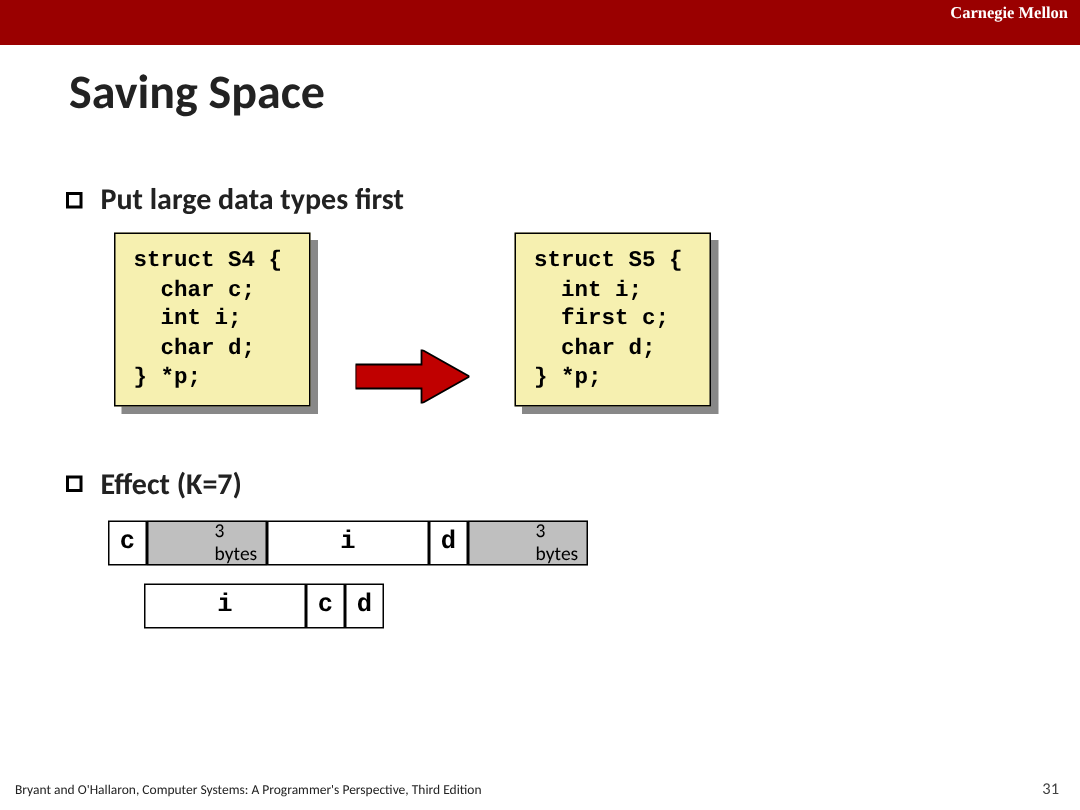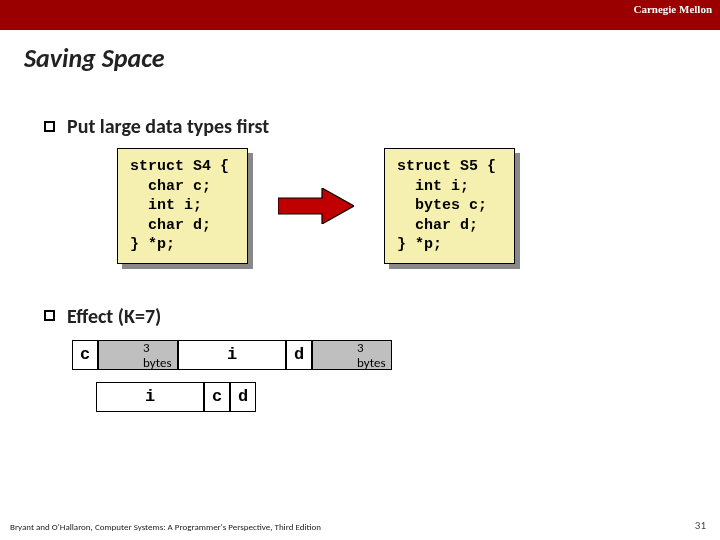--- a/index.html
+++ b/index.html
@@ -22,25 +22,24 @@
   .univ {
     position: absolute;
     right: 8px;
     top: 3px;
     color: #fff;
     font-weight: bold;
     font-size: 11px;
     font-family: "Times New Roman", serif;
   }
   .title {
-    font-size: 26px;
+    font-size: 32px;
     font-weight: bold;
     color: #222;
-    margin: 12px 0 18px 24px;
-    font-style: italic;
+    margin: 12px 0 18px 46px;
   }
   .bullet-row {
     display: flex;
     align-items: center;
     margin-left: 44px;
     margin-bottom: 10px;
     margin-top: 40px;
   }
   .hollow-square {
     width: 11px;
@@ -49,22 +48,22 @@
     margin-right: 12px;
     flex-shrink: 0;
   }
   .bullet-text {
     font-size: 20px;
     font-weight: bold;
     color: #222;
   }
   .code-row {
     display: flex;
-    align-items: center;
-    margin-left: 117px;
+    align-items: flex-end;
+    margin-left: 76px;
     margin-top: 6px;
     margin-bottom: 18px;
     gap: 28px;
   }
   .code-box-wrap {
     position: relative;
   }
   .code-box-shadow {
     position: absolute;
     top: 5px;
@@ -159,21 +158,21 @@
   </div>
   <div class="arrow-block">
     <svg width="76" height="36" viewBox="0 0 76 36">
       <polygon points="0,10 44,10 44,0 76,18 44,36 44,26 0,26" fill="#c00000" stroke="#000" stroke-width="1.2"></polygon>
     </svg>
   </div>
   <div class="code-box-wrap">
     <div class="code-box-shadow"></div>
     <div class="code-box">struct S5 {
   int i;
-  bytes c;
+  first c;
   char d;
 } *p;</div>
   </div>
 </div>
 
 <div class="bullet-row">
   <div class="hollow-square"></div>
   <div class="bullet-text">Effect (K=7)</div>
 </div>
 

